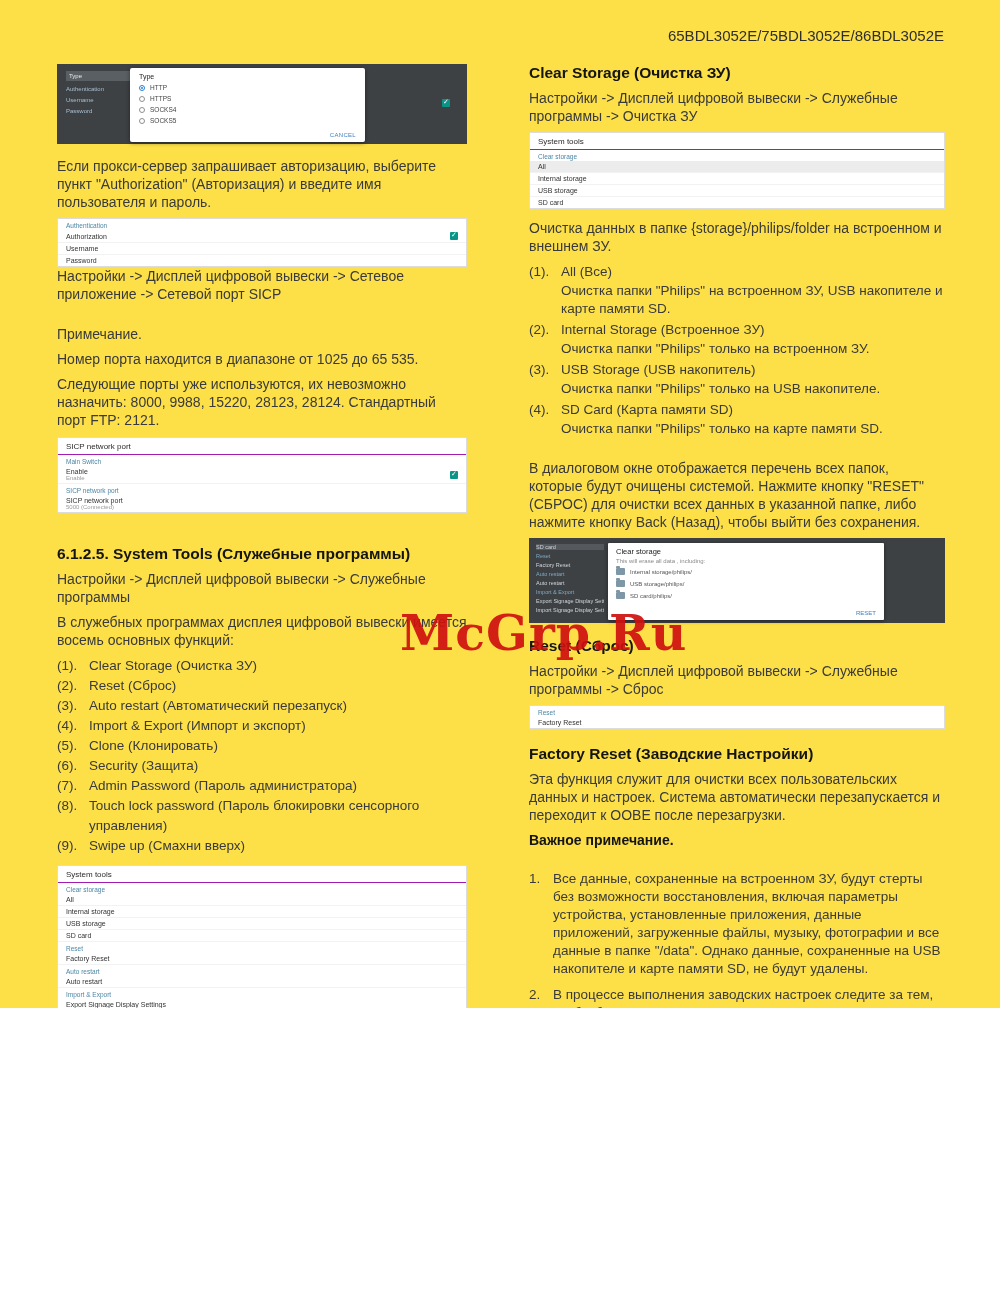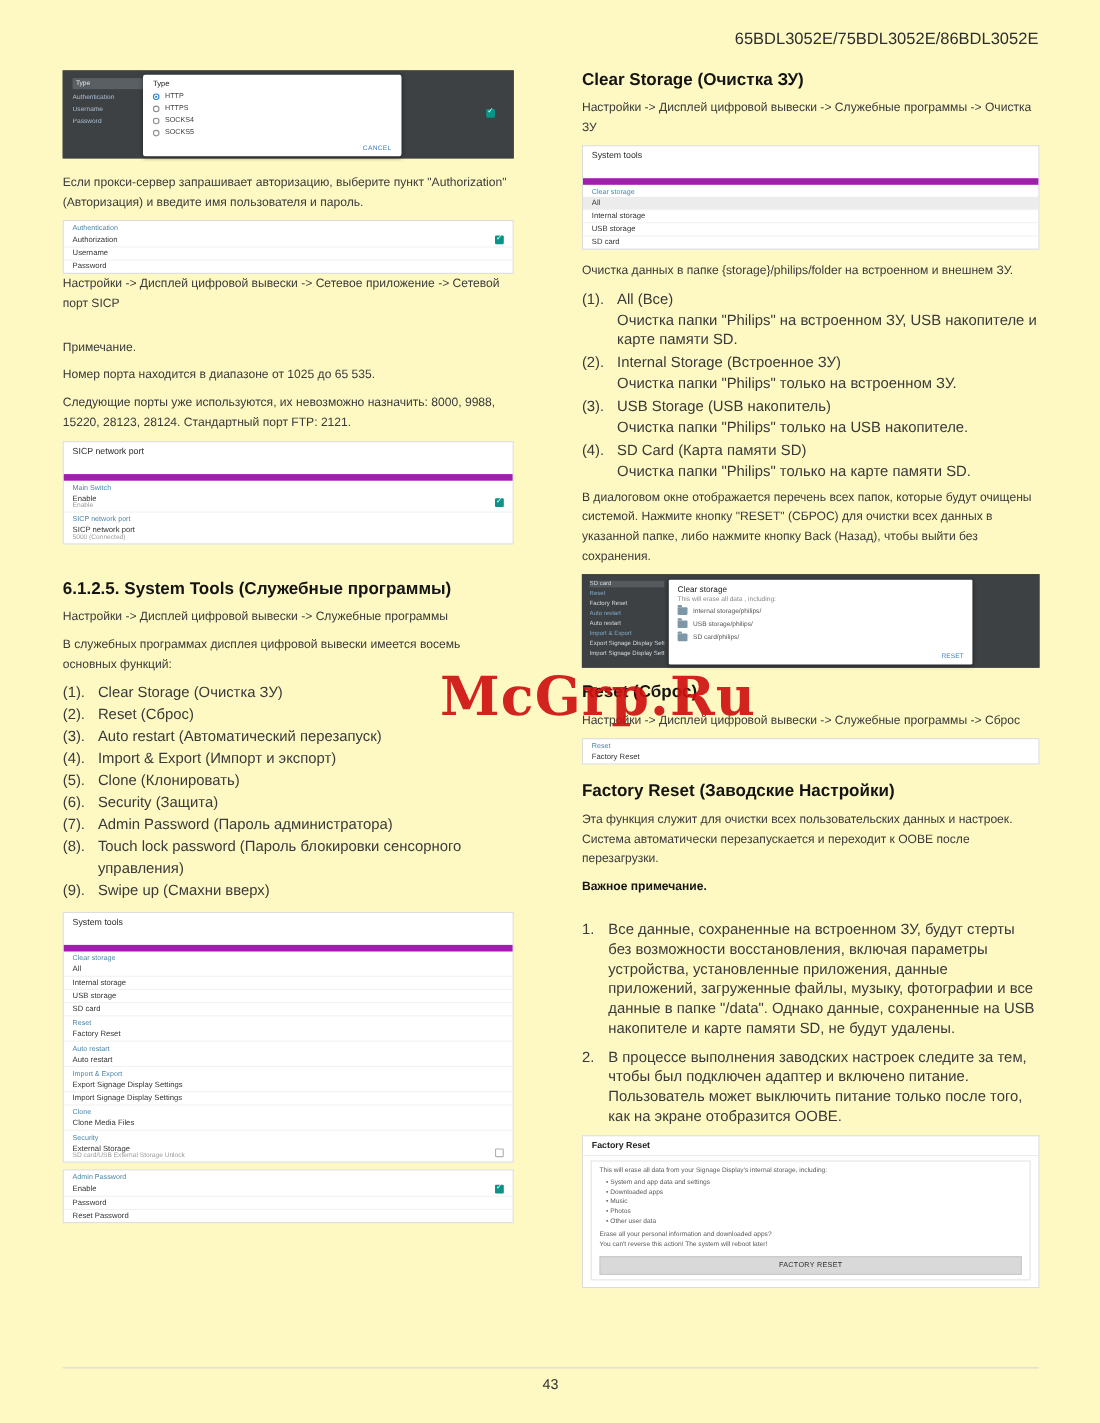--- a/index.html
+++ b/index.html
@@ -1,41 +1,41 @@
 <!DOCTYPE html>
 <html><head>
 <meta charset="utf-8">
 <style>
   * { box-sizing: border-box; margin:0; padding:0; }
   html,body { background:#ffffff; }
-  .page { position:relative; width:1000px; height:1294px; background:#fef9c3;
+  .page { position:relative; width:1000px; height:1008px; background:#fde047;
           font-family:"Liberation Sans", sans-serif; color:#3a3a3a; overflow:hidden; }
   .doc-header { position:absolute; top:27px; right:56px; font-size:15px; color:#2e2e2e; }
   .footer { position:absolute; left:57px; right:56px; bottom:28px; border-top:1px solid #d8d8d8;
             text-align:center; padding-top:7px; font-size:13px; color:#333; }
   .col { position:absolute; top:64px; }
   .col-left  { left:57px;  width:410px; }
   .col-right { left:529px; width:416px; }
   .watermark { position:absolute; left:400px; top:604px; font-family:"DejaVu Serif", serif;
                font-weight:bold; font-size:49px; color:rgba(206,16,16,0.92); z-index:20;
                letter-spacing:1px; pointer-events:none; }
 
   .h { font-size:15.5px; font-weight:bold; color:#141414; margin:0 0 7px; }
-  .p { font-size:11px; line-height:18px; margin:0 0 7px; }
+  .p { font-size:14px; line-height:18px; margin:0 0 7px; }
   .b { font-weight:bold; color:#141414; }
 
   .li { display:flex; font-size:13.5px; line-height:20px; }
   .li-num { flex:none; width:32px; }
   .ci-sub { margin-left:32px; font-size:13.5px; line-height:18px; margin-bottom:2px; }
   .note { display:flex; font-size:13.5px; line-height:18px; margin-bottom:8px; }
   .note-num { flex:none; width:24px; }
 
   
   .shot { border:1px solid #dcdcdc; background:#fff; width:100%; }
-  .shot-title { font-size:8px; color:#2b2b2b; padding:4px 8px 16px; border-bottom:6px solid #a21caf; }
+  .shot-title { font-size:8px; color:#2b2b2b; padding:4px 8px 3px; border-bottom:1px solid #a21caf; }
   .sec { font-size:6.5px; color:#4c86a6; padding:3px 8px 1px; }
   .srow { display:flex; align-items:center; justify-content:space-between;
           padding:2px 8px; border-bottom:1px solid #f2f2f2; min-height:11px; }
   .srow:last-child { border-bottom:none; }
   .main { font-size:7px; color:#333; }
   .sub { font-size:6px; color:#9b9b9b; }
   .colv { display:flex; flex-direction:column; }
   .hl { background:#ececec; }
 
   .chk { flex:none; width:8px; height:8px; background:#0a9488; border-radius:1px; position:relative; display:inline-block; }
@@ -311,21 +311,21 @@
       <div class="ci-sub">Очистка папки "Philips" только на USB накопителе.</div>
     </div>
     <div class="ci">
       <div class="li">
           <span class="li-num">(4).</span>
           <span>SD Card (Карта памяти SD)</span>
         </div>
       <div class="ci-sub">Очистка папки "Philips" только на карте памяти SD.</div>
     </div>
 
-    <p class="p" style="margin-top:5px">В диалоговом окне отображается перечень всех папок, которые будут очищены системой. Нажмите кнопку "RESET" (СБРОС) для очистки всех данных в указанной папке, либо нажмите кнопку Back (Назад), чтобы выйти без сохранения.</p>
+    <p class="p" style="margin-top:21px">В диалоговом окне отображается перечень всех папок, которые будут очищены системой. Нажмите кнопку "RESET" (СБРОС) для очистки всех данных в указанной папке, либо нажмите кнопку Back (Назад), чтобы выйти без сохранения.</p>
 
     <div class="dark clear-shot">
       <div class="cs-side">
         <div class="cs-item cs-hl">SD card</div>
         <div class="cs-item cs-sec">Reset</div>
         <div class="cs-item">Factory Reset</div>
         <div class="cs-item cs-sec">Auto restart</div>
         <div class="cs-item">Auto restart</div>
         <div class="cs-item cs-sec">Import &amp; Export</div>
         <div class="cs-item">Export Signage Display Settings</div>
@@ -386,17 +386,14 @@
         </div>
         <div class="fr-q">Erase all your personal information and downloaded apps?</div>
         <div>You can't reverse this action! The system will reboot later!</div>
         <div class="fr-btn">FACTORY RESET</div>
       </div>
     </div>
 
 
   </div>
 
-  <div class="footer">
-    <span>43</span>
-  </div>
 
 </div>
 
 </body></html>

